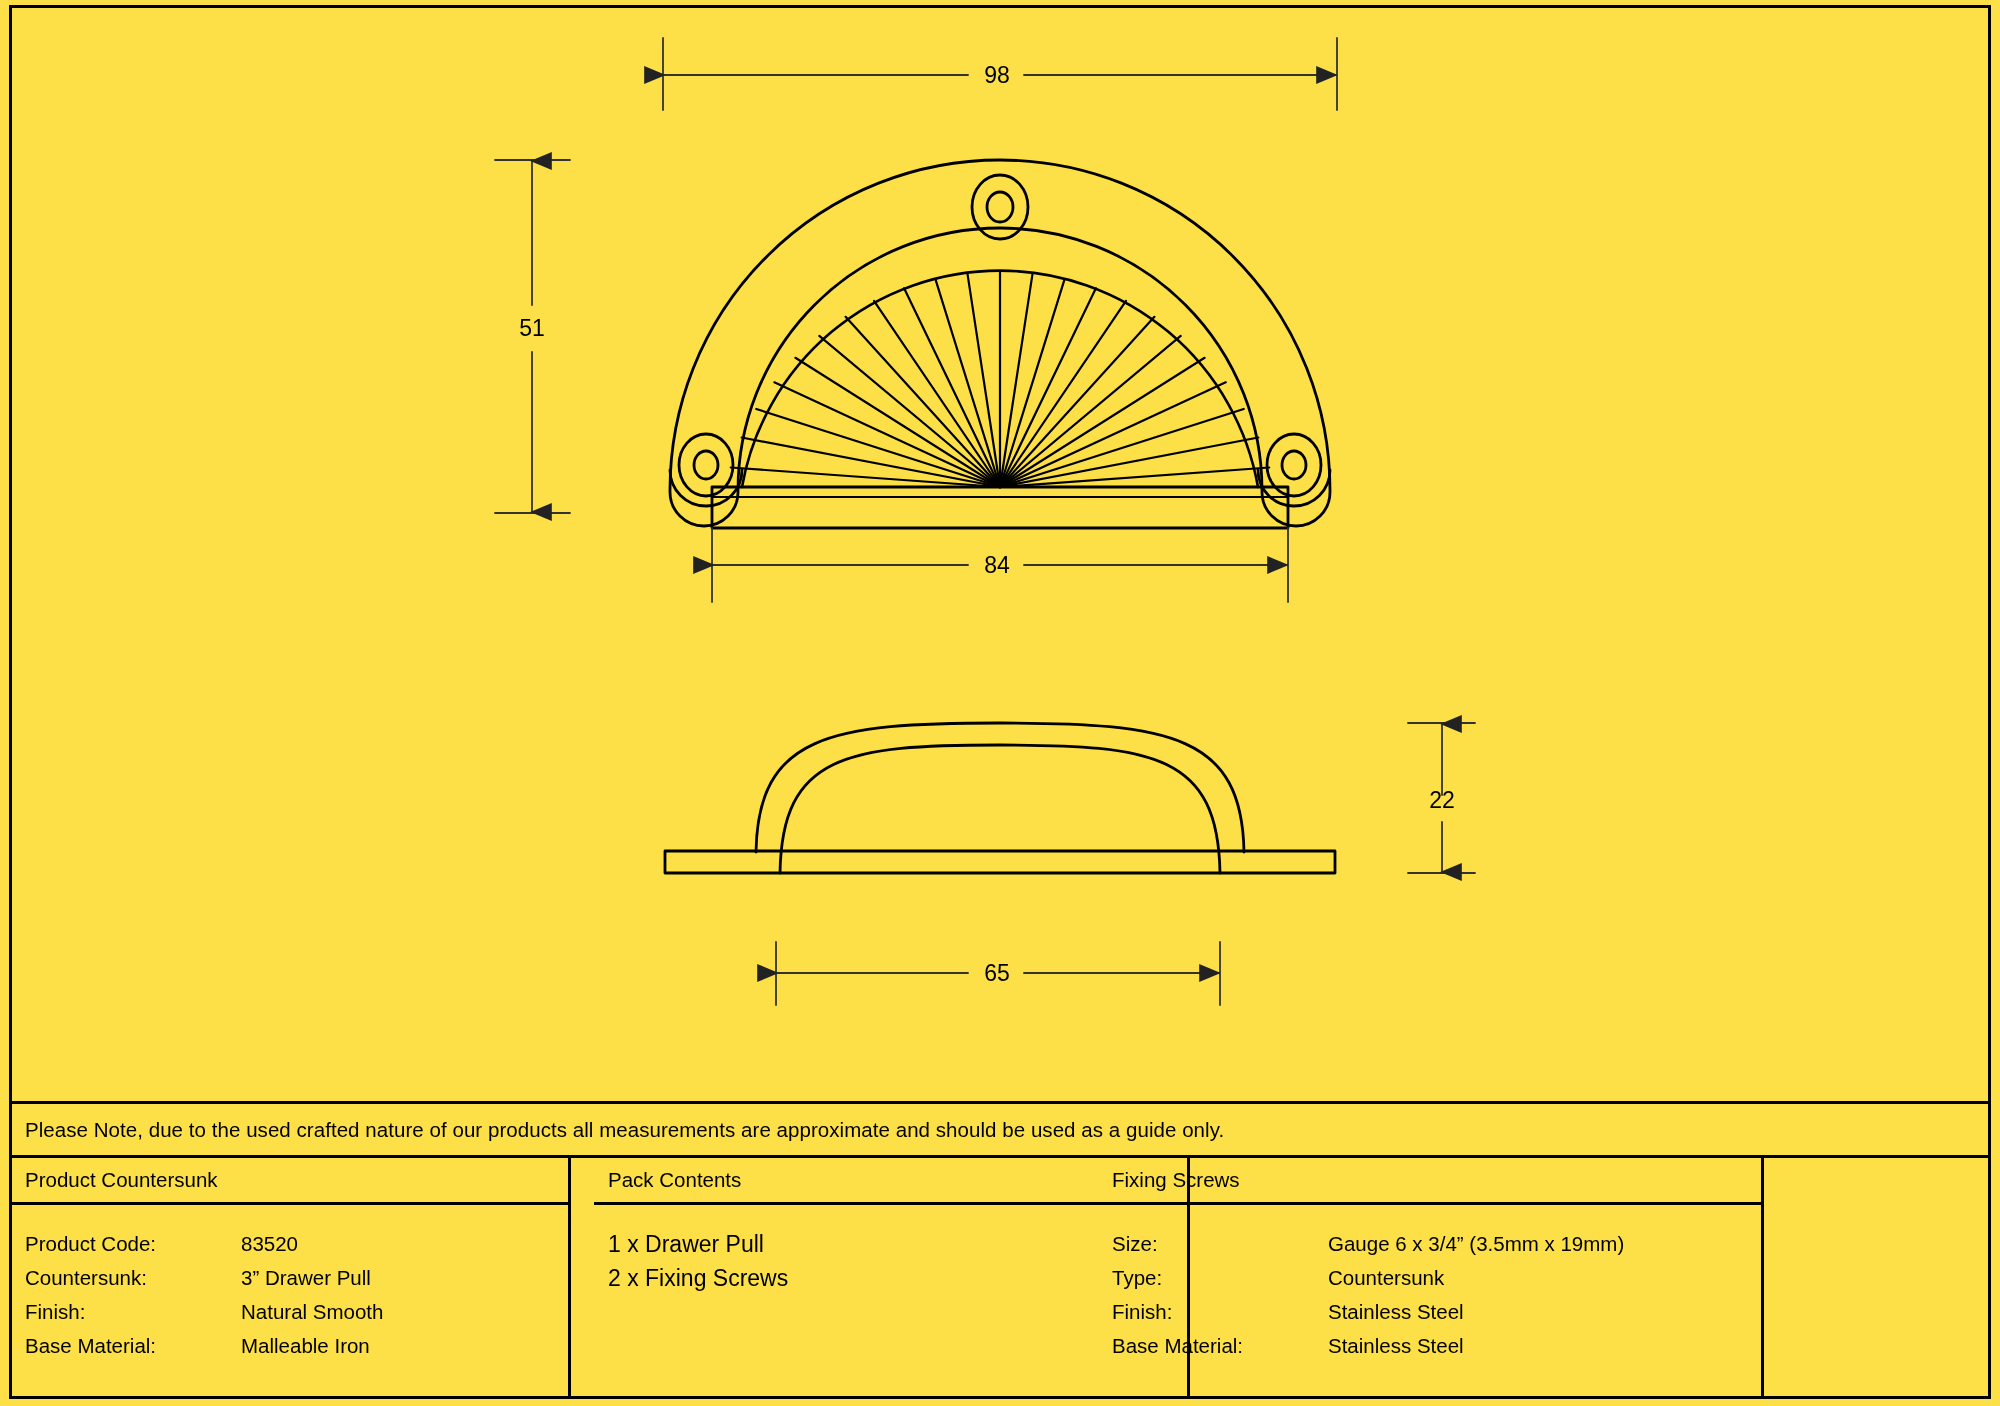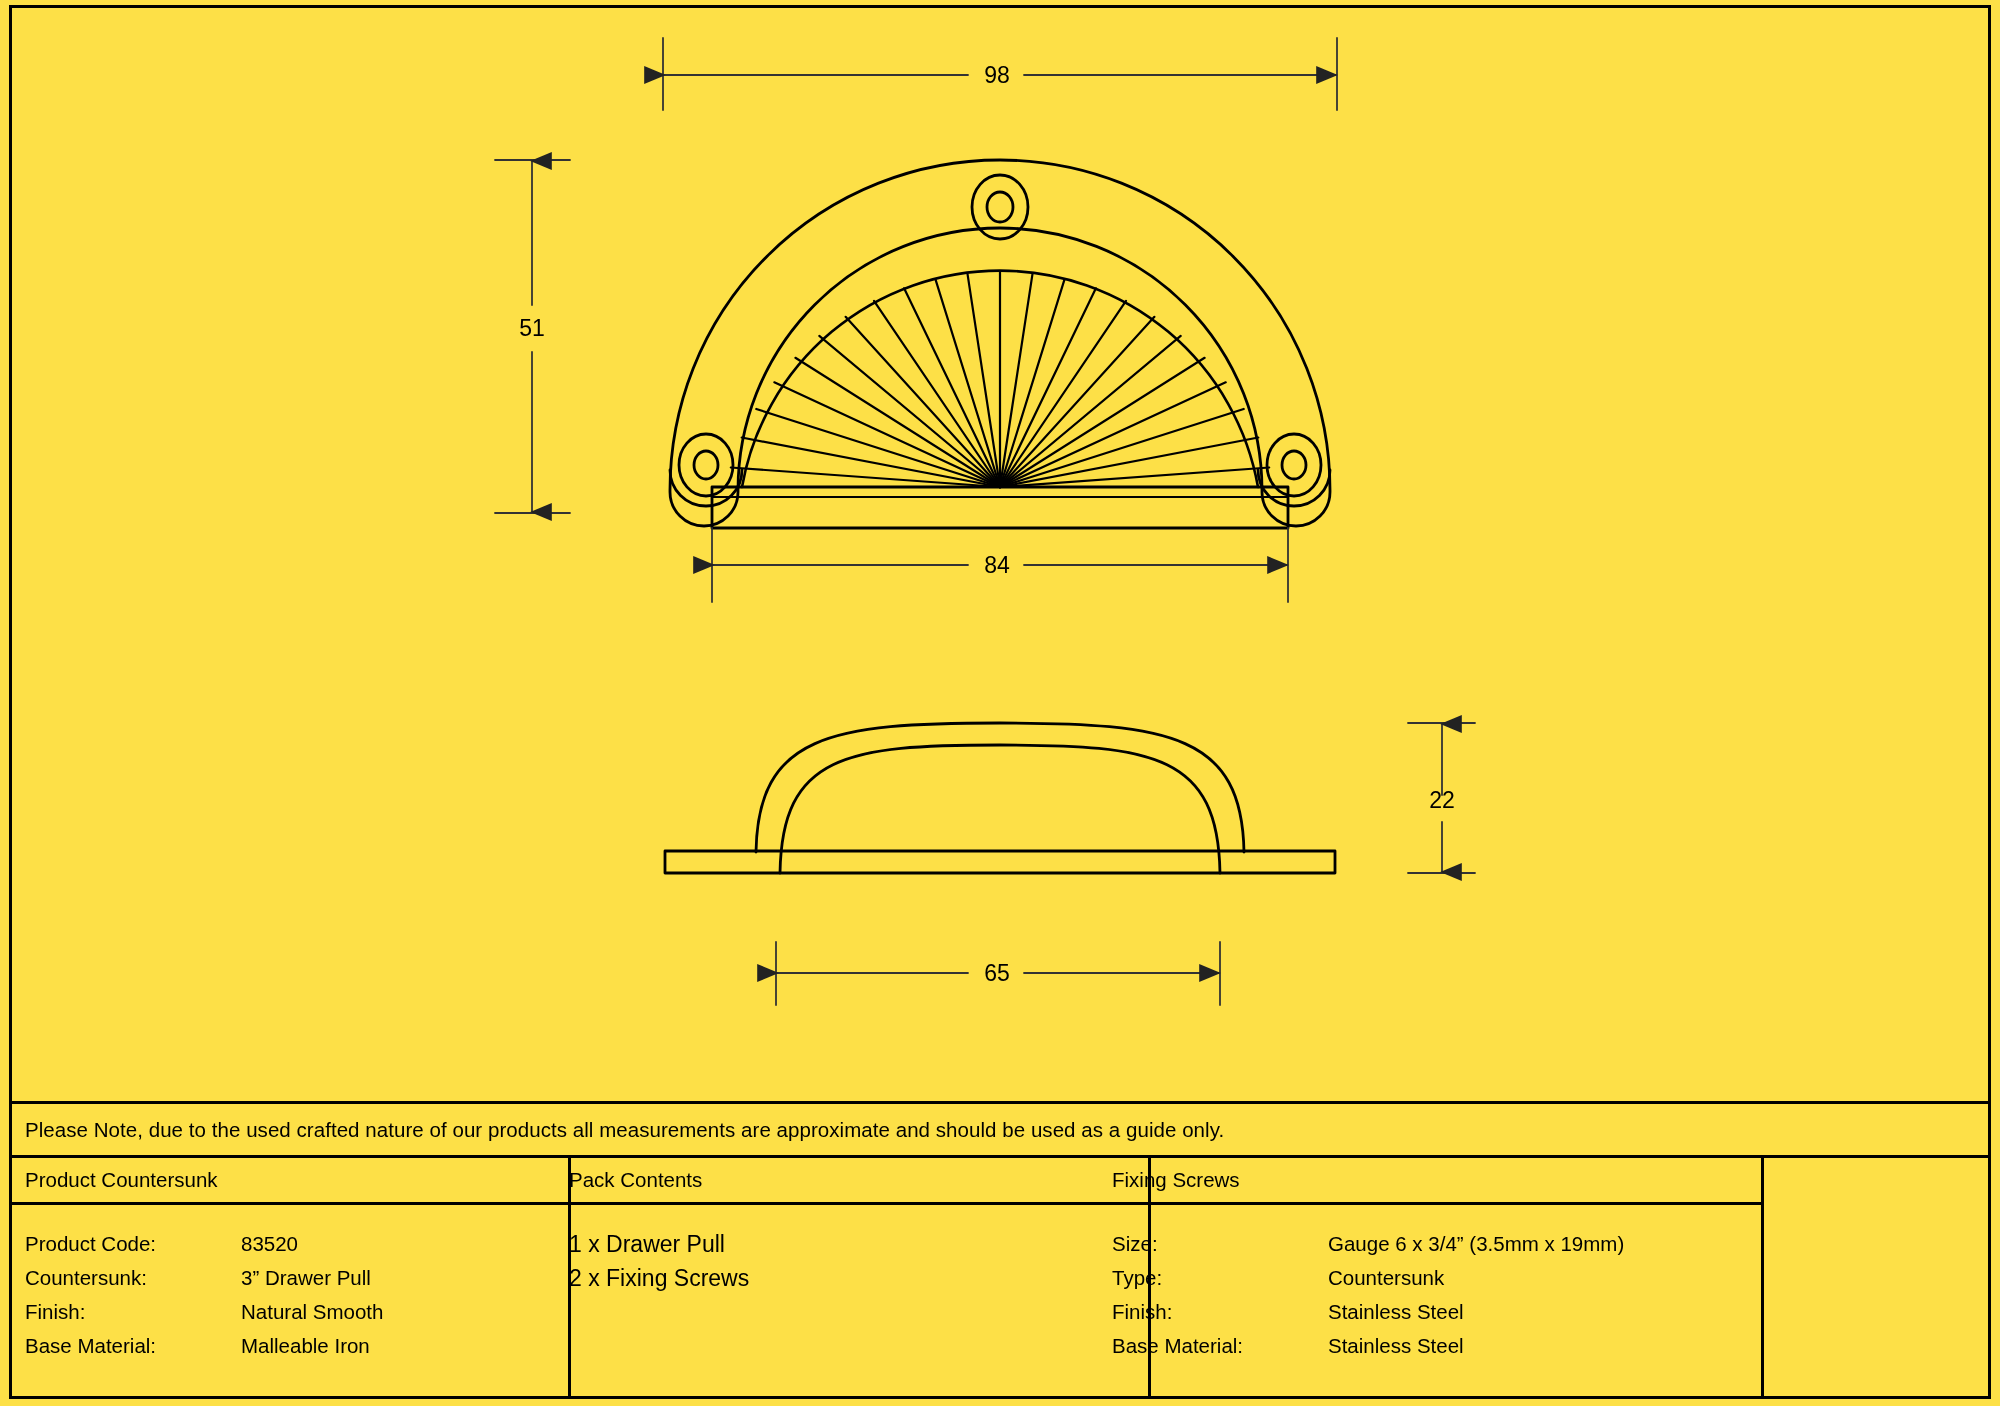--- a/index.html
+++ b/index.html
@@ -63,21 +63,21 @@
     width: 1978px;
     height: 238px;
   }
   .col {
     position: absolute;
     top: 0;
     height: 238px;
     box-sizing: border-box;
   }
   .col-prod   { left: 0px;    width: 560px;  border-right: 3px solid #000; }
-  .col-pack   { left: 544px;  width: 596px;  border-right: 3px solid #000; }
+  .col-pack   { left: 583px;  width: 596px;  border-right: 3px solid #000; }
   .col-screws { left: 1087px; width: 666px;  border-right: 3px solid #000; }
   .col-logo   { left: 1641px; width: 337px; }
   .col-head {
     height: 47px;
     border-bottom: 3px solid #000;
     box-sizing: border-box;
     display: flex;
     align-items: center;
   }
   .col-head span {

